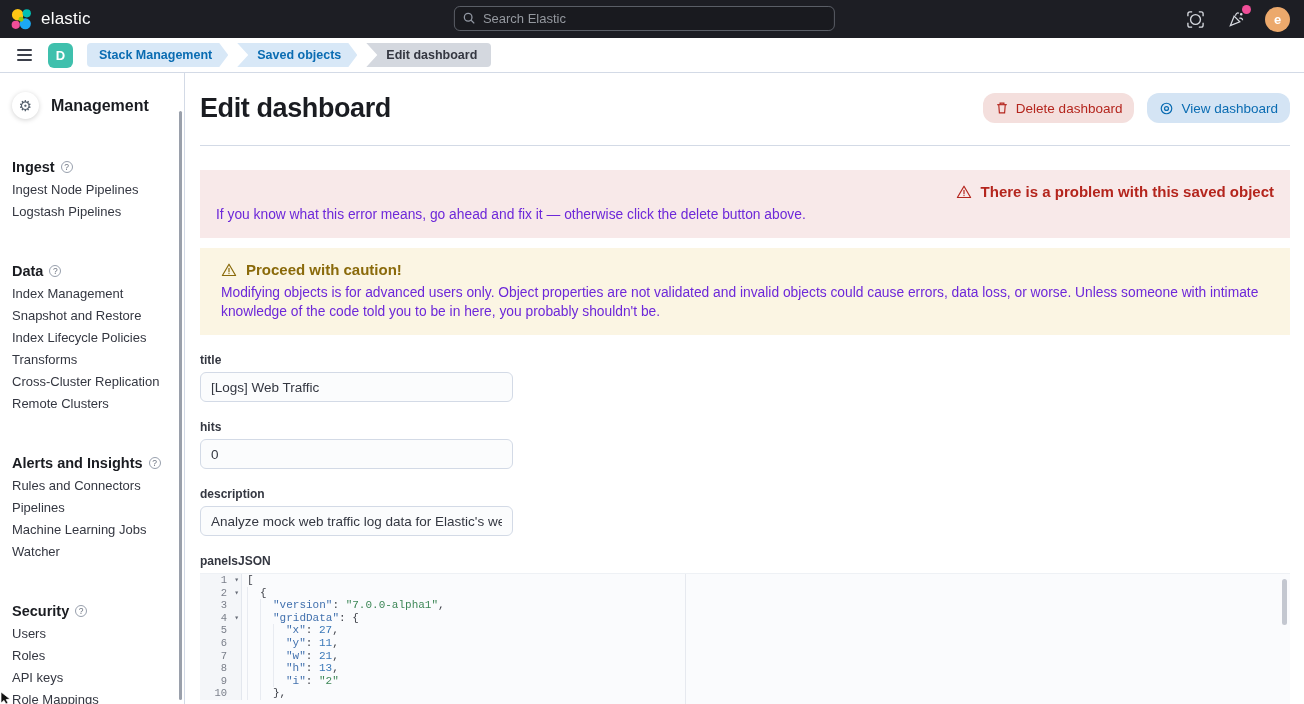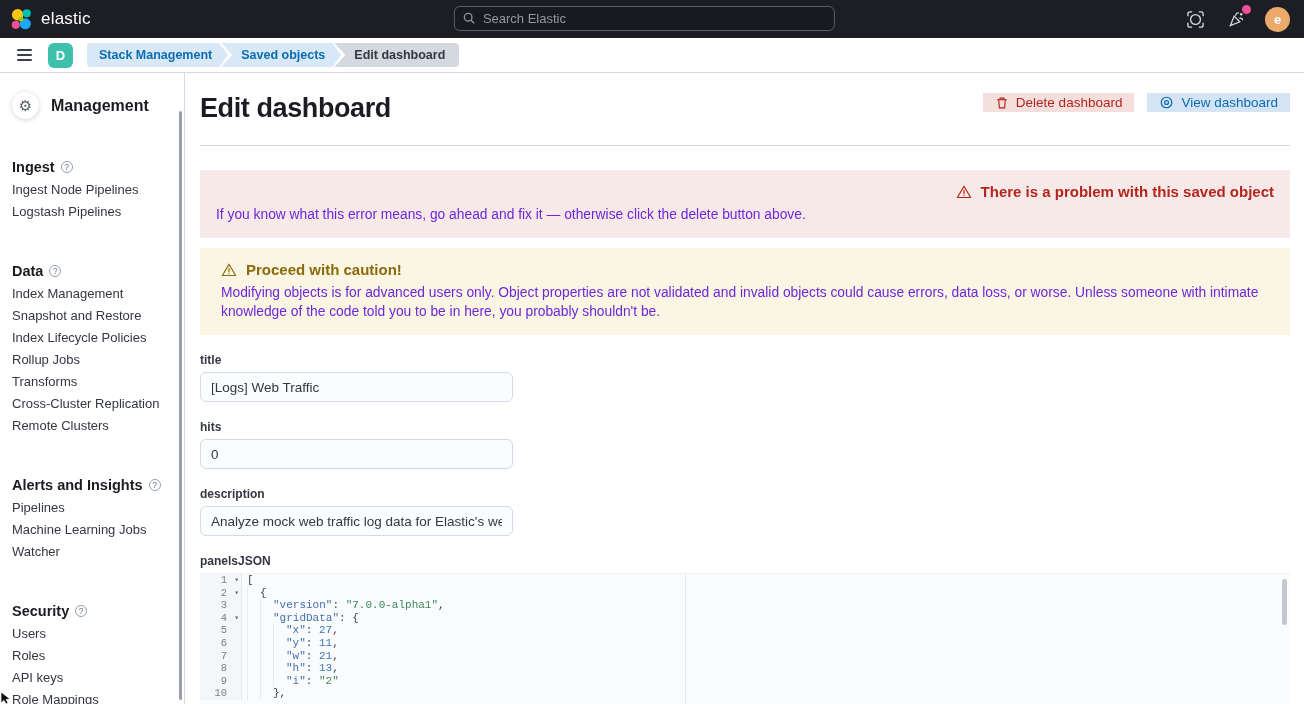--- a/index.html
+++ b/index.html
@@ -19,21 +19,21 @@
   .badge-dot { position:absolute; top:-2px; right:-3px; width:9px; height:9px; border-radius:50%; background:#f04e98; }
   .avatar { width:25px; height:25px; border-radius:50%; background:#eca96c; color:#fff; font-size:13px; font-weight:700;
     display:flex; align-items:center; justify-content:center; }
 
   
   .crumbbar { height:35px; background:#fff; border-bottom:1px solid #d3dae6; display:flex; align-items:center; padding-left:8px; }
   .menu-btn { width:32px; height:32px; display:flex; flex-direction:column; justify-content:center; gap:3px; align-items:center; cursor:pointer; }
   .menu-btn i { display:block; width:15px; height:2px; background:#3b3f4a; border-radius:1px; }
   .space-badge { width:25px; height:25px; border-radius:6px; background:#3fc0ad; color:#fff; font-weight:700; font-size:13px;
     display:flex; align-items:center; justify-content:center; margin:0 14px 0 8px; }
-  .crumbs { display:flex; align-items:flex-end; }
+  .crumbs { display:flex; align-items:flex-end;gap:16px; }
   .bc-pill { height:24px; display:flex; align-items:center; font-size:12.5px; font-weight:600; position:relative; white-space:nowrap; }
   .bc-link { background:#d8e8f7; color:#0a6cb2; }
   .bc-current { background:#d4d8df; color:#343741; font-weight:600; }
   .bc-first { padding:0 16px 0 12px; border-radius:4px 0 0 4px;
     clip-path:polygon(0 0, calc(100% - 9px) 0, 100% 50%, calc(100% - 9px) 100%, 0 100%); }
   .bc-mid { padding:0 16px 0 20px; margin-left:-7px;
     clip-path:polygon(0 0, calc(100% - 9px) 0, 100% 50%, calc(100% - 9px) 100%, 0 100%, 11px 50%); }
   .bc-last { padding:0 14px 0 20px; margin-left:-7px; border-radius:0 4px 4px 0;
     clip-path:polygon(0 0, 100% 0, 100% 100%, 0 100%, 11px 50%); }
 
@@ -49,21 +49,21 @@
   .qmark { width:12px; height:12px; border:1px solid #98a0ad; border-radius:50%; color:#69707d; font-size:8.5px; font-weight:400;
     display:inline-flex; align-items:center; justify-content:center; }
   .qmark::after { content:"?"; }
   .sb-item { font-size:13px; color:#343741; padding:5px 0 5px 12px; line-height:12px; cursor:pointer; }
 
   
   .main { flex:1; padding:20px 14px 0 15px; overflow:hidden; }
   .page-head { display:flex; align-items:flex-start; }
   .page-title { font-size:27px; font-weight:700; color:#1a1c21; letter-spacing:-.4px; line-height:30px; }
   .head-actions { margin-left:auto; display:flex; gap:13px; }
-  .btn { height:19px; border:none; border-radius:0; padding:4px 12px; font-size:13.5px; font-weight:500; font-family:inherit;
+  .btn { height:30px; border:none; border-radius:12px; padding:4px 12px; font-size:13.5px; font-weight:500; font-family:inherit;
     display:flex; align-items:center; gap:7px; cursor:pointer; }
   .btn-danger { background:#f4dfdd; color:#b4251d; }
   .btn-primary { background:#d4e4f4; color:#0a6cb2; }
   hr.rule { border:none; border-top:1px solid #d3dae6; margin:22px 0 0 0; }
 
   .callout { border-radius:0; padding:13px 16px 14px 16px; }
   .co-danger { background:#f8e9e9; margin-top:24px; }
   .co-warning { background:#fbf5e3; margin-top:10px;padding-left:21px; }
   .co-title { display:flex; align-items:center; gap:9px; font-size:15px; font-weight:600; }
   .co-danger .co-title { color:#b4251d;justify-content:flex-end; }
@@ -167,28 +167,28 @@
         </div>
         <div class="sb-item">Ingest Node Pipelines</div>
         <div class="sb-item">Logstash Pipelines</div>
         <div class="sb-heading">
           <span>Data</span>
           <span class="qmark"></span>
         </div>
         <div class="sb-item">Index Management</div>
         <div class="sb-item">Snapshot and Restore</div>
         <div class="sb-item">Index Lifecycle Policies</div>
-        <div class="sb-item">Rollup Jobs</div>
         <div class="sb-item">Transforms</div>
         <div class="sb-item">Cross-Cluster Replication</div>
         <div class="sb-item">Remote Clusters</div>
         <div class="sb-heading">
           <span>Alerts and Insights</span>
           <span class="qmark"></span>
         </div>
+        <div class="sb-item">Rules and Connectors</div>
         <div class="sb-item">Pipelines</div>
         <div class="sb-item">Machine Learning Jobs</div>
         <div class="sb-item">Watcher</div>
         <div class="sb-heading">
           <span>Security</span>
           <span class="qmark"></span>
         </div>
         <div class="sb-item">Users</div>
         <div class="sb-item">Roles</div>
         <div class="sb-item">API keys</div>

